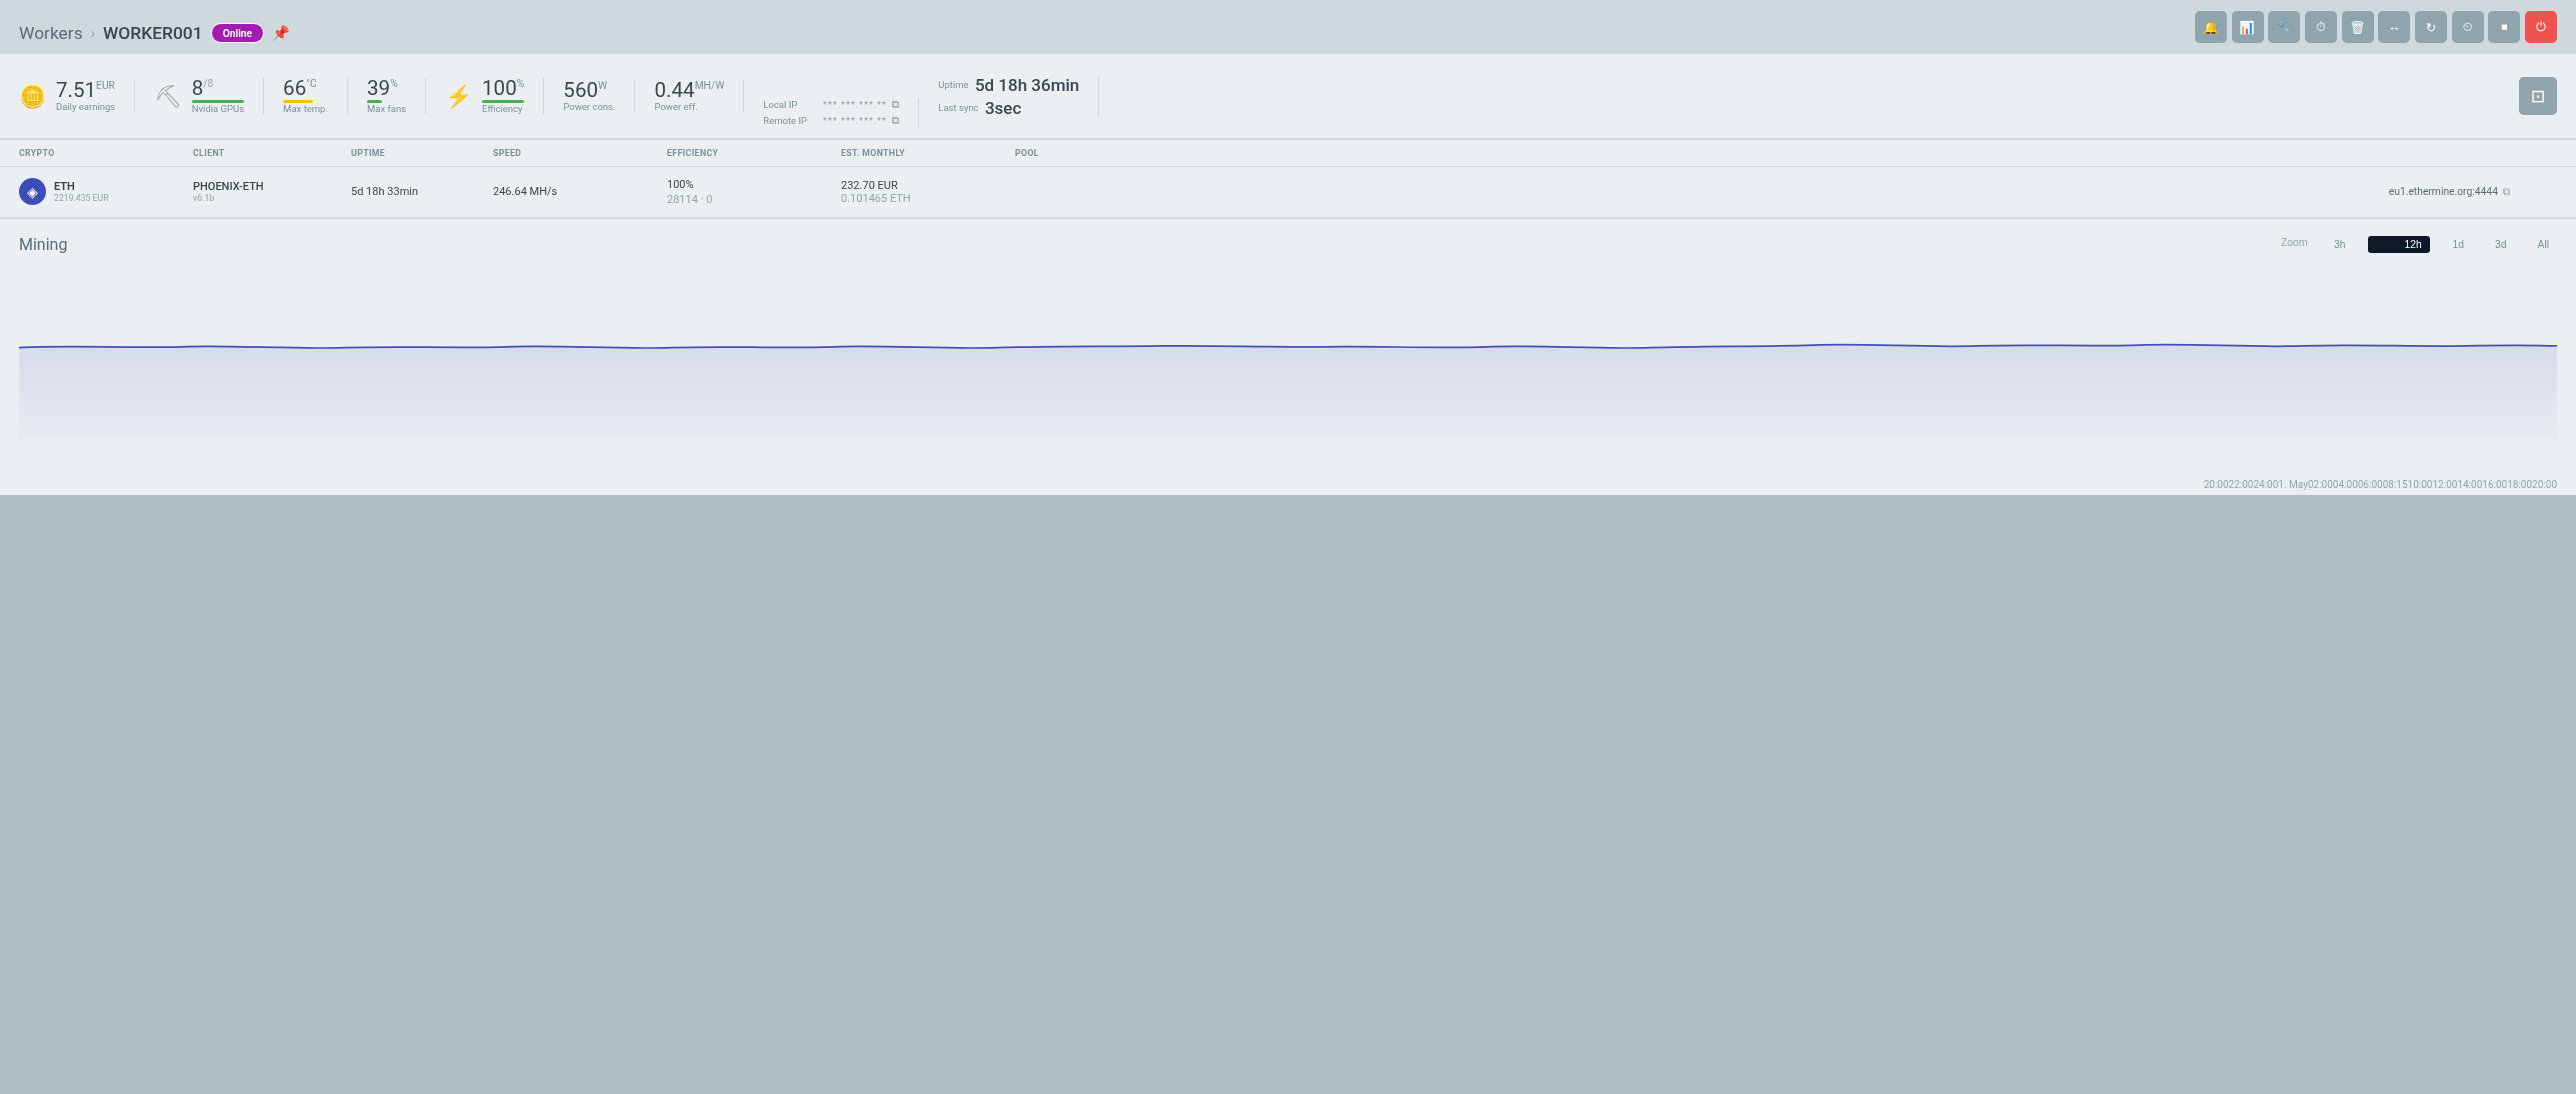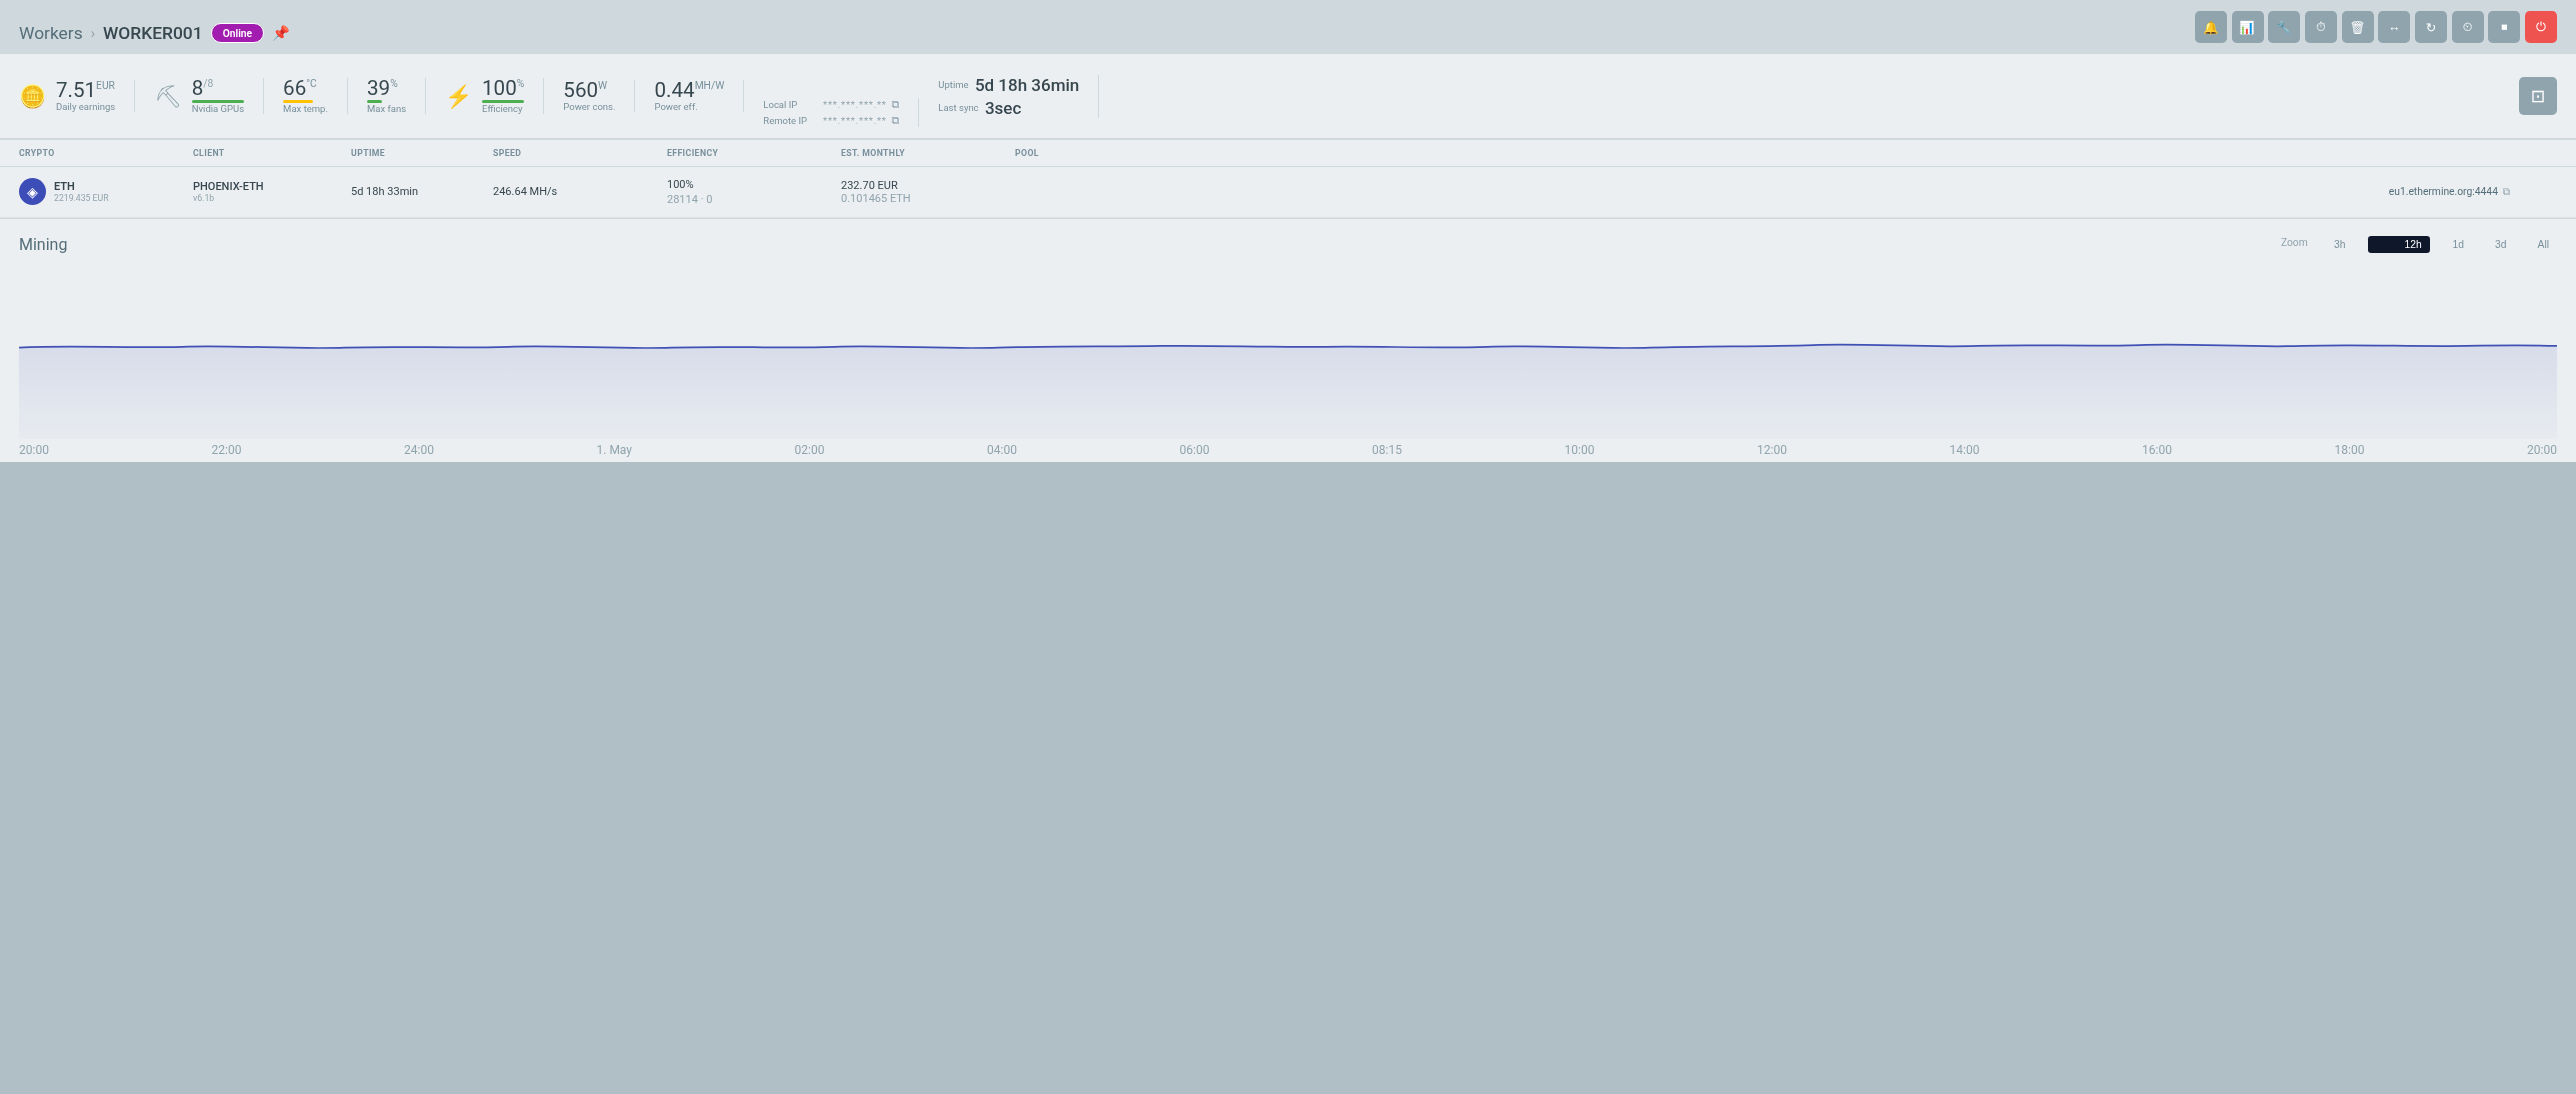--- a/index.html
+++ b/index.html
@@ -314,24 +314,25 @@
       height: 174px;
       background: #eceff1;
       overflow: hidden;
     }
     .chart-area {
       width: 100%;
       height: 100%;
     }
     .chart-x-labels {
       display: flex;
-      justify-content: space-between;
+      justify-content: flex-end;
       padding: 4.7px 0;
-      font-size: 12px;
-      color: #90a4ae;
+      font-size: 10px;
+      color: #90a4ae;
+      margin-top: 36px;
     }
 
     .divider {
       border: none;
       border-top: 0.8px solid #cfd8dc;
       margin: 0;
     }
   </style>
 </head>
 <body>

